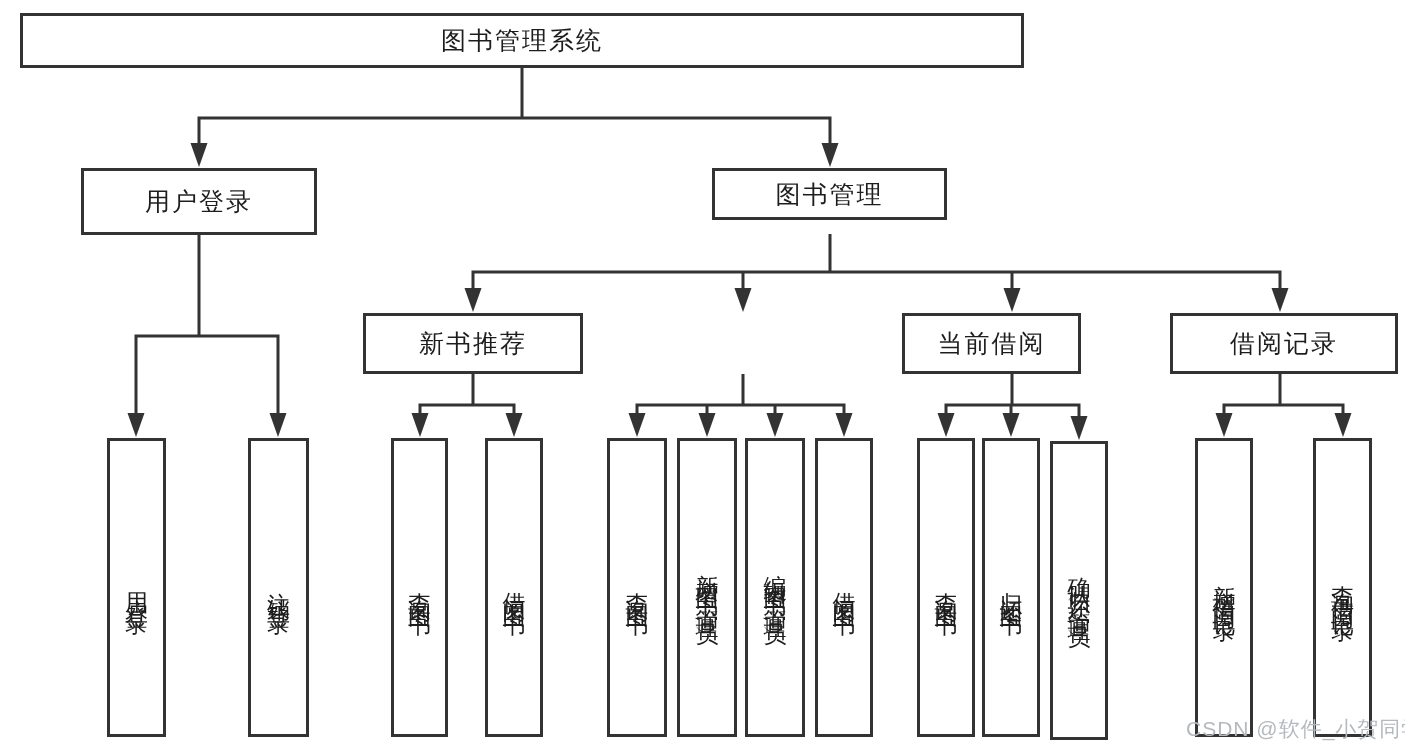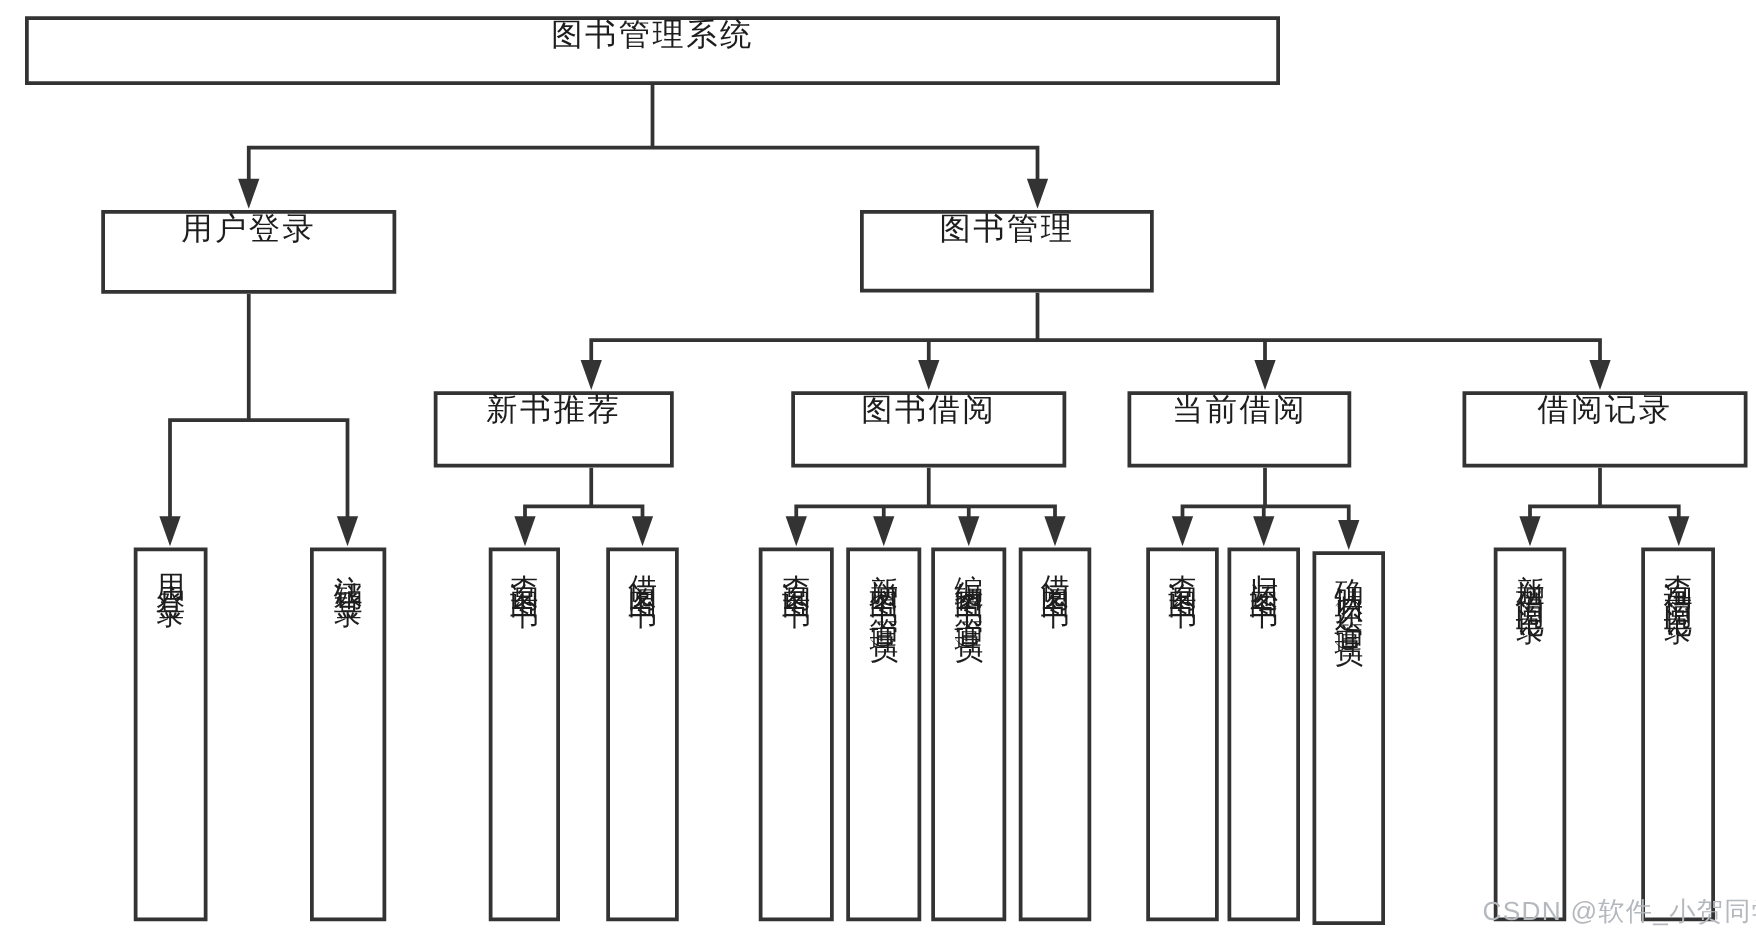--- a/index.html
+++ b/index.html
@@ -18,20 +18,21 @@
     font-family:"Liberation Sans", sans-serif;
     color:var(--text);
   }
   .stage{position:absolute;left:0;top:0;width:1405px;height:747px;}
   svg.connectors{position:absolute;left:0;top:0;pointer-events:none;}
   .node{
     position:absolute;
     background:var(--fill);
     border:3px solid var(--border);
     display:flex;
+    align-items:center;
     justify-content:center;
   }
   .hbox .lbl{
     font-size:25px;
     letter-spacing:2px;
     white-space:nowrap;
     line-height:1;
   }
   .vbox .lbl{
     writing-mode:vertical-rl;
@@ -96,29 +97,26 @@
     </g>
   </svg>
 
   <div class="node hbox" style="left:20px;top:13px;width:1004px;height:55px">
     <span class="lbl">图书管理系统</span>
   </div>
 
   <div class="node hbox" style="left:81px;top:168px;width:236px;height:67px">
     <span class="lbl">用户登录</span>
   </div>
-  <div class="node hbox" style="left:688px;top:168px;width:235px;height:66px">
+  <div class="node hbox" style="left:712px;top:168px;width:235px;height:52px">
     <span class="lbl">图书管理</span>
   </div>
 
-  <div class="node hbox" style="left:347px;top:313px;width:192px;height:61px">
+  <div class="node hbox" style="left:363px;top:313px;width:220px;height:61px">
     <span class="lbl">新书推荐</span>
-  </div>
-  <div class="node hbox" style="left:633px;top:313px;width:220px;height:61px">
-    <span class="lbl">图书借阅</span>
   </div>
   <div class="node hbox" style="left:902px;top:313px;width:179px;height:61px">
     <span class="lbl">当前借阅</span>
   </div>
   <div class="node hbox" style="left:1170px;top:313px;width:228px;height:61px">
     <span class="lbl">借阅记录</span>
   </div>
 
   <div class="node vbox" style="left:107px;top:438px;width:59px;height:299px">
     <span class="lbl">用户登录</span>

